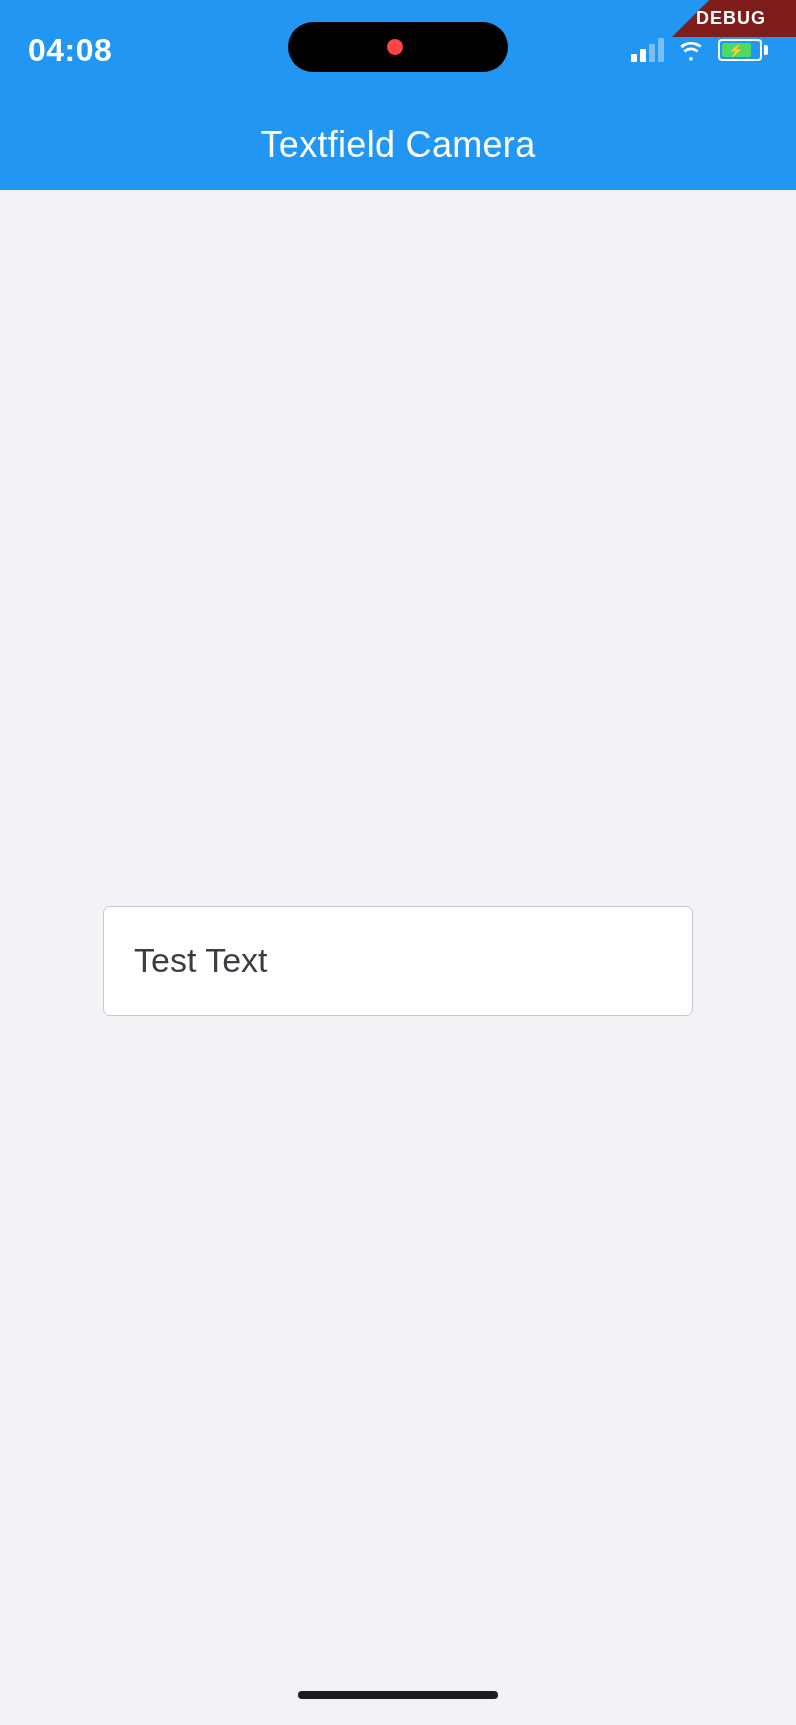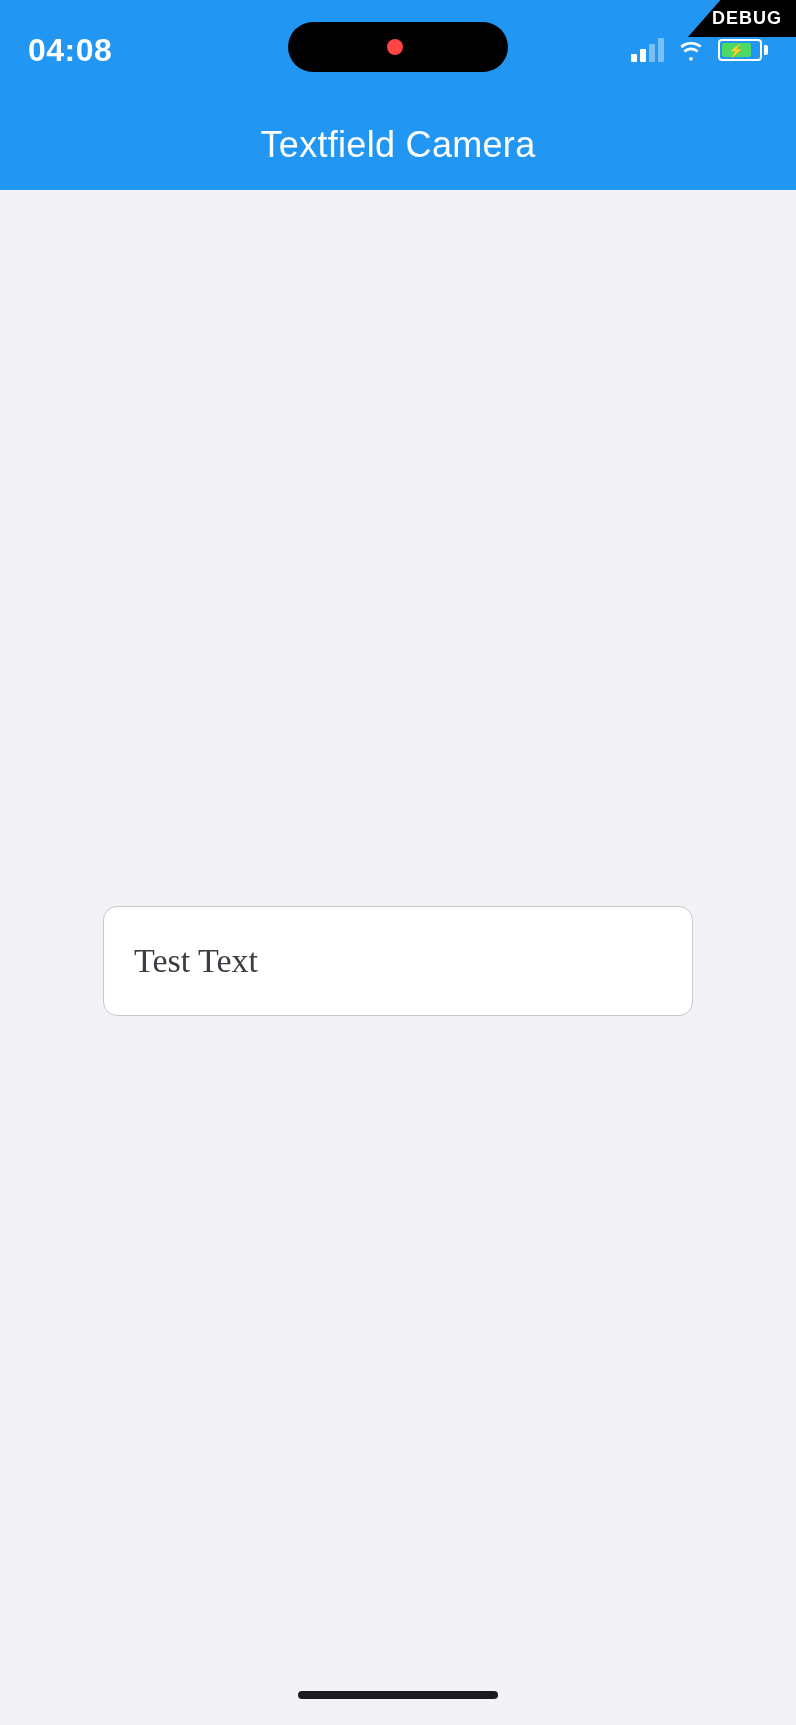--- a/index.html
+++ b/index.html
@@ -137,25 +137,25 @@
       height: 10px;
       background: white;
       border-radius: 0 2px 2px 0;
     }
 
     
     .debug-badge {
       position: absolute;
       top: 0;
       right: 0;
-      background: #000000;
+      background: #7f1d1d;
       color: white;
       font-size: 18px;
       font-weight: bold;
-      padding: 8px 14px 8px 24px;
+      padding: 8px 30px 8px 24px;
       transform: rotate(0deg);
       clip-path: polygon(30% 0%, 100% 0%, 100% 100%, 0% 100%);
       letter-spacing: 1px;
     }
 
     
     .app-bar {
       width: 100%;
       height: 90px;
       background: #2196f3;
@@ -190,27 +190,27 @@
       top: 50%;
       left: 50%;
       transform: translate(-50%, -20%);
       width: 590px;
     }
 
     .text-field {
       width: 100%;
       height: 110px;
       border: 1.5px solid #c7c7cc;
-      border-radius: 14px;
+      border-radius: 7px;
       background: white;
       padding: 16px 30px;
       font-size: 34px;
       color: #3c3c43;
       outline: none;
-      font-family: Liberation Serif, serif;
+      font-family: Liberation Sans, sans-serif;
     }
 
     
     .home-indicator {
       position: absolute;
       bottom: 0;
       left: 0;
       width: 100%;
       height: 60px;
       background: #f2f2f7;

